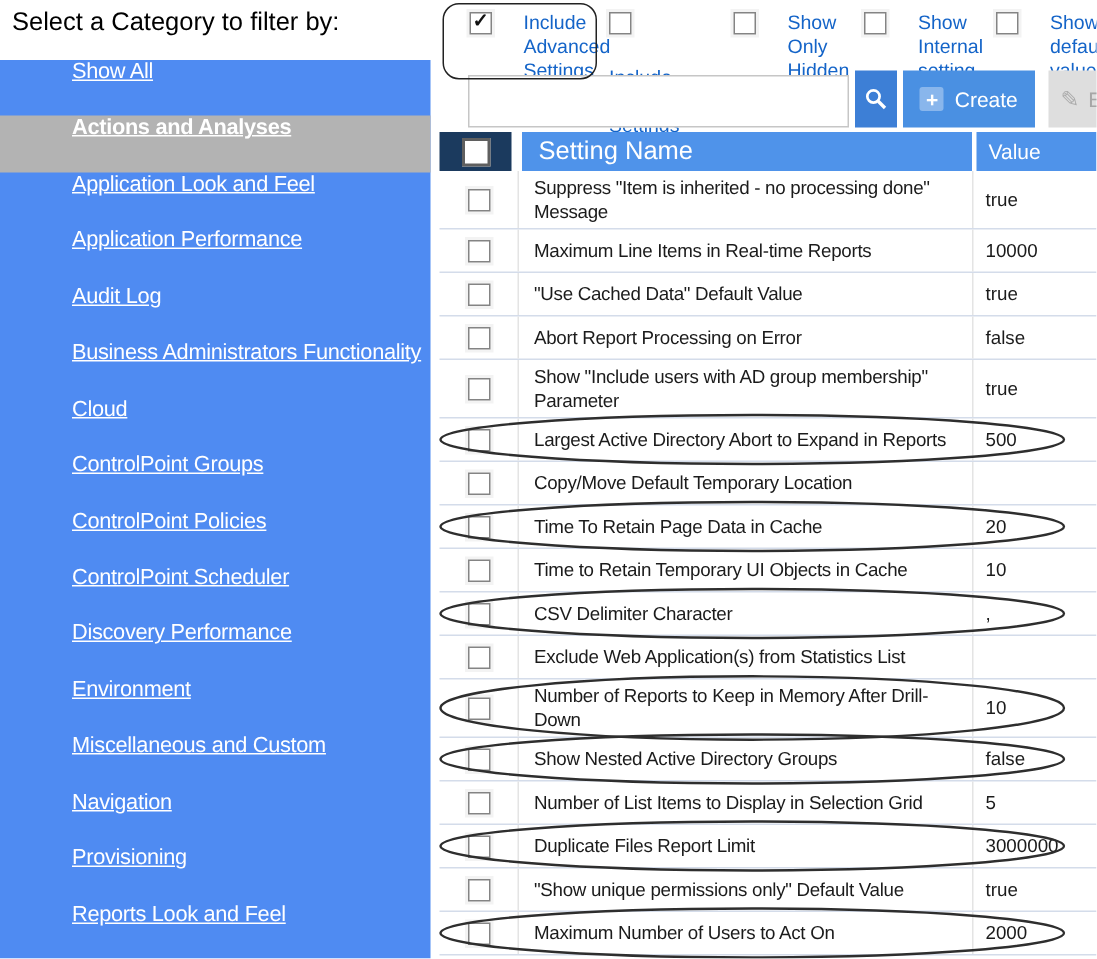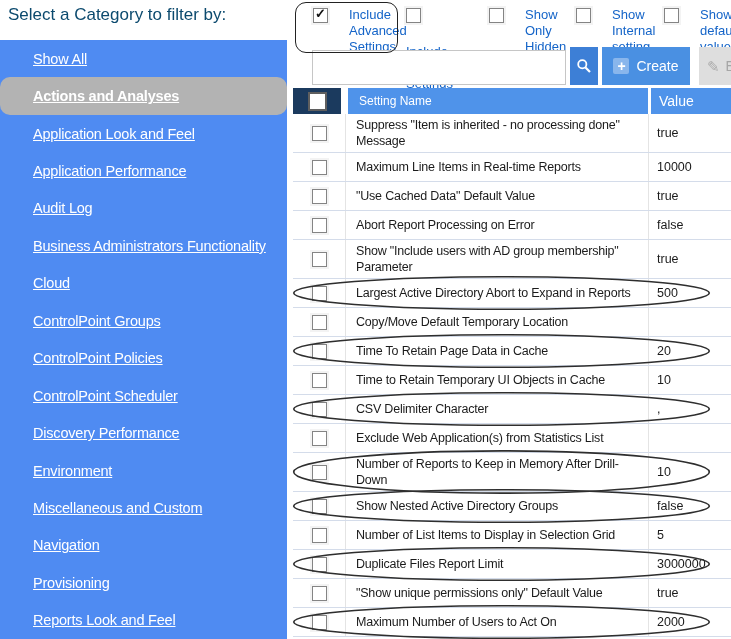--- a/index.html
+++ b/index.html
@@ -1,24 +1,24 @@
 <!DOCTYPE html>
 <html><head>
 <meta charset="utf-8">
 <style>
   html,body{margin:0;padding:0;}
   body{
     width:731px;height:639px;position:relative;overflow:hidden;background:#fff;
     font-family:"Liberation Sans",sans-serif;
   }
   
-  .sidebar-title{position:absolute;left:8px;top:5px;font-size:17px;color:#0c4a6e;z-index:1;}
+  .sidebar-title{position:absolute;left:8px;top:5px;font-size:17px;color:#000000;z-index:1;}
   .sidebar{position:absolute;left:0;top:40px;width:287px;height:599px;background:#4f8bf2;
            display:flex;flex-direction:column;z-index:1;}
-  .side-item{flex:1;display:flex;align-items:center;padding-left:33px;cursor:pointer;border-radius:10px;}
+  .side-item{flex:1;display:flex;align-items:flex-start;padding-left:48px;cursor:pointer;}
   .side-item.selected{background:#b3b3b3;font-weight:bold;}
   .side-link{color:#fff;text-decoration:underline;font-size:14.5px;letter-spacing:-0.2px;}
   
   .filter-cb{position:absolute;top:7px;width:80px;display:flex;gap:21px;z-index:1;align-items:flex-start;cursor:pointer;}
   label.filter-cb:nth-of-type(1){left:313px;}
   label.filter-cb:nth-of-type(2){left:406px;flex-direction:column;}
   label.filter-cb:nth-of-type(3){left:489px;}
   label.filter-cb:nth-of-type(4){left:576px;}
   label.filter-cb:nth-of-type(5){left:664px;}
   .cb-label{font-size:13px;color:#1464c8;line-height:16px;}
@@ -41,21 +41,21 @@
         padding-left:8px;gap:6px;z-index:2;font-family:inherit;}
   .plus-ico{width:16px;height:16px;background:rgba(255,255,255,0.35);border-radius:2px;color:#fff;
         font-weight:bold;font-size:14px;line-height:16px;text-align:center;flex:none;}
   .pencil-ico{font-size:15px;color:#ababab;line-height:1;}
   
   .table{position:absolute;left:293px;top:88px;width:438px;z-index:1;}
   .thead{display:flex;height:26px;}
   .th-cb{width:48px;flex:none;background:#1b3a5e;display:flex;align-items:center;justify-content:center;
         margin-right:7px;}
   .th-cb .cbox{width:15px;height:15px;border:2px solid #5f5f5f;box-shadow:none;margin:0;}
-  .th-name{flex:1;background:#4f93ea;color:#fff;font-size:12px;display:flex;align-items:center;
+  .th-name{flex:1;background:#4f93ea;color:#fff;font-size:17px;display:flex;align-items:center;
         padding-left:11px;margin-right:3px;cursor:pointer;}
   .th-value{width:80px;flex:none;background:#4f93ea;color:#fff;font-size:14px;display:flex;
         align-items:center;padding-left:8px;box-sizing:border-box;cursor:pointer;}
   .trow{display:flex;position:relative;min-height:29px;border-bottom:1px solid #d4dcea;box-sizing:border-box;}
   .cell-cb{width:53px;flex:none;display:flex;align-items:center;justify-content:center;
         border-right:1px solid #e4e4e4;box-sizing:border-box;}
   .cell-name{flex:1;display:flex;align-items:center;padding:3px 10px;font-size:12.5px;
         letter-spacing:-0.2px;color:#1b1b1b;line-height:16px;}
   .cell-value{width:83px;flex:none;display:flex;align-items:center;border-left:1px solid #e4e4e4;
         padding-left:8px;font-size:12.5px;color:#1b1b1b;box-sizing:border-box;}

